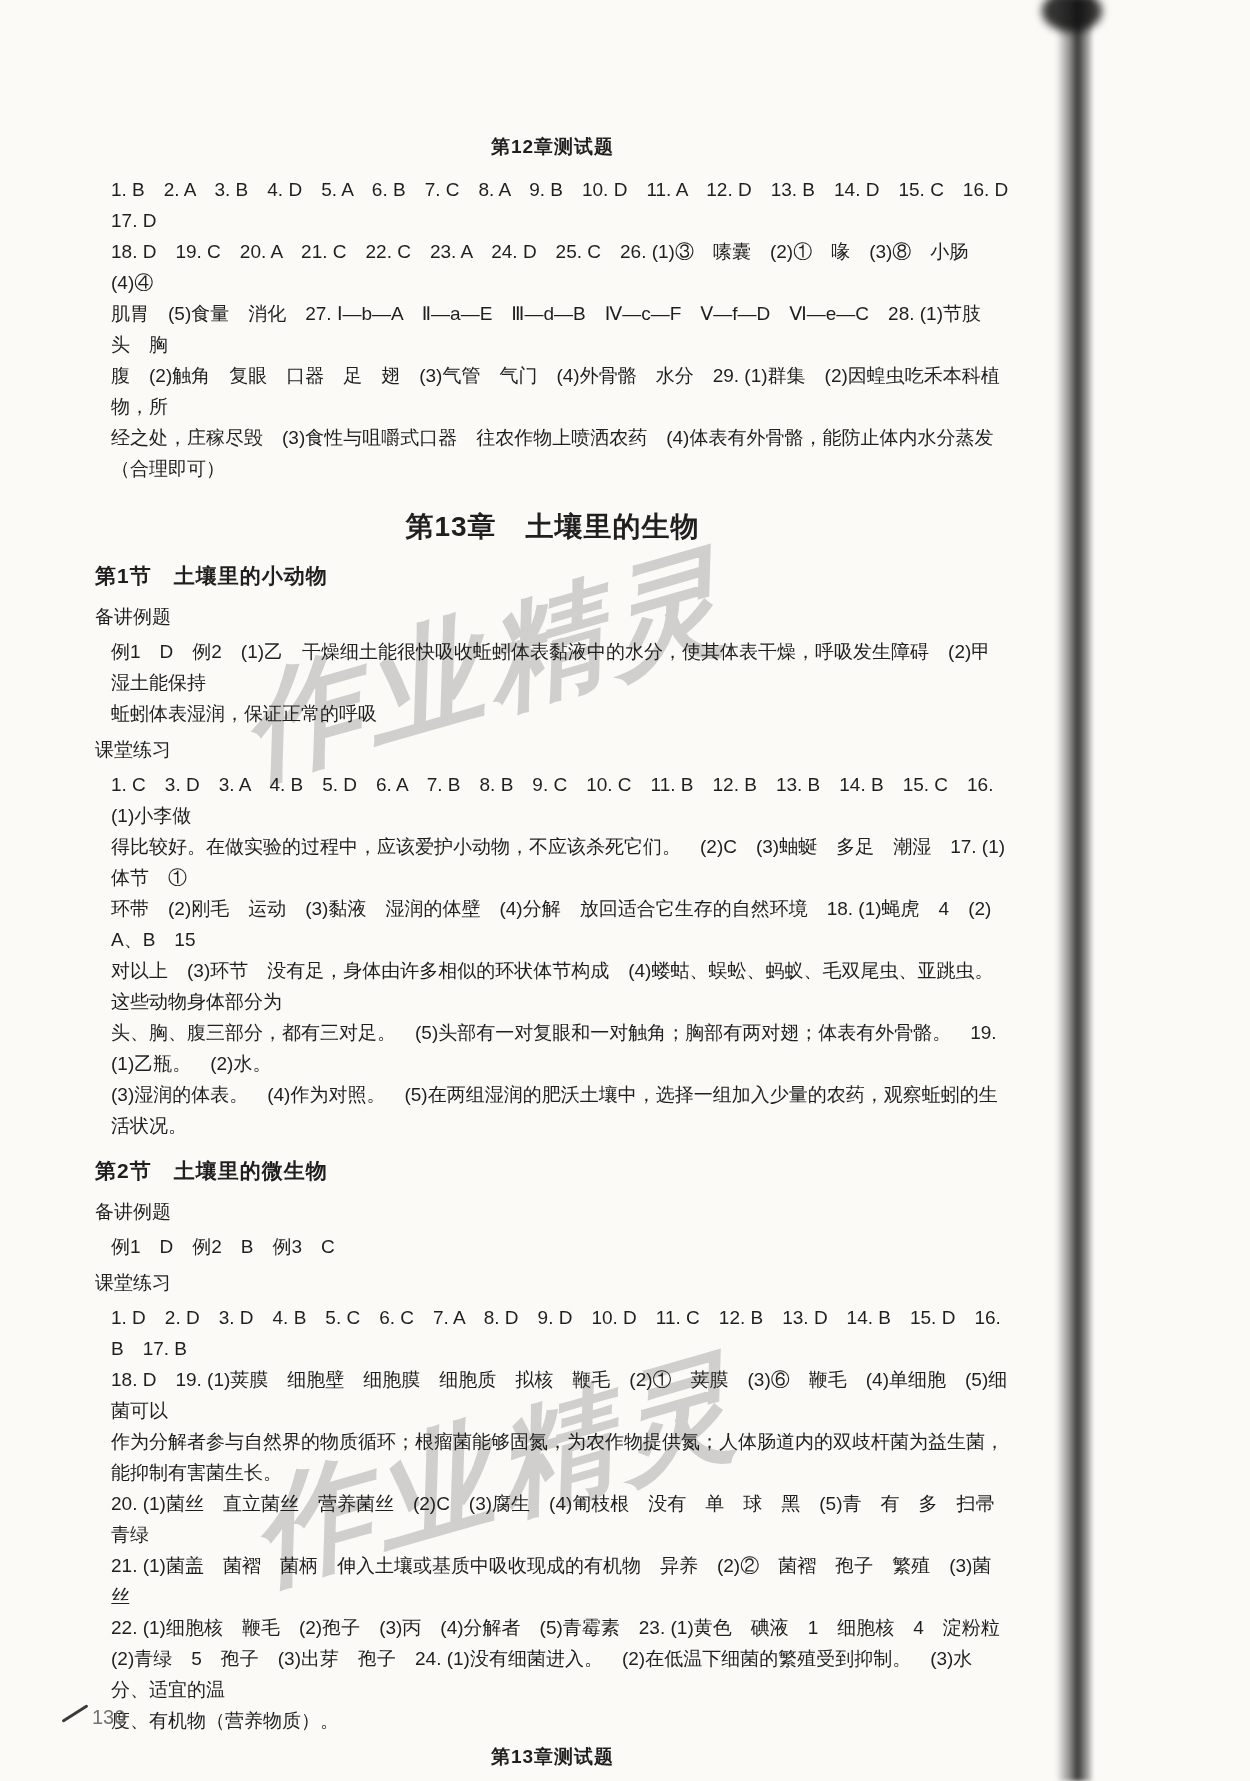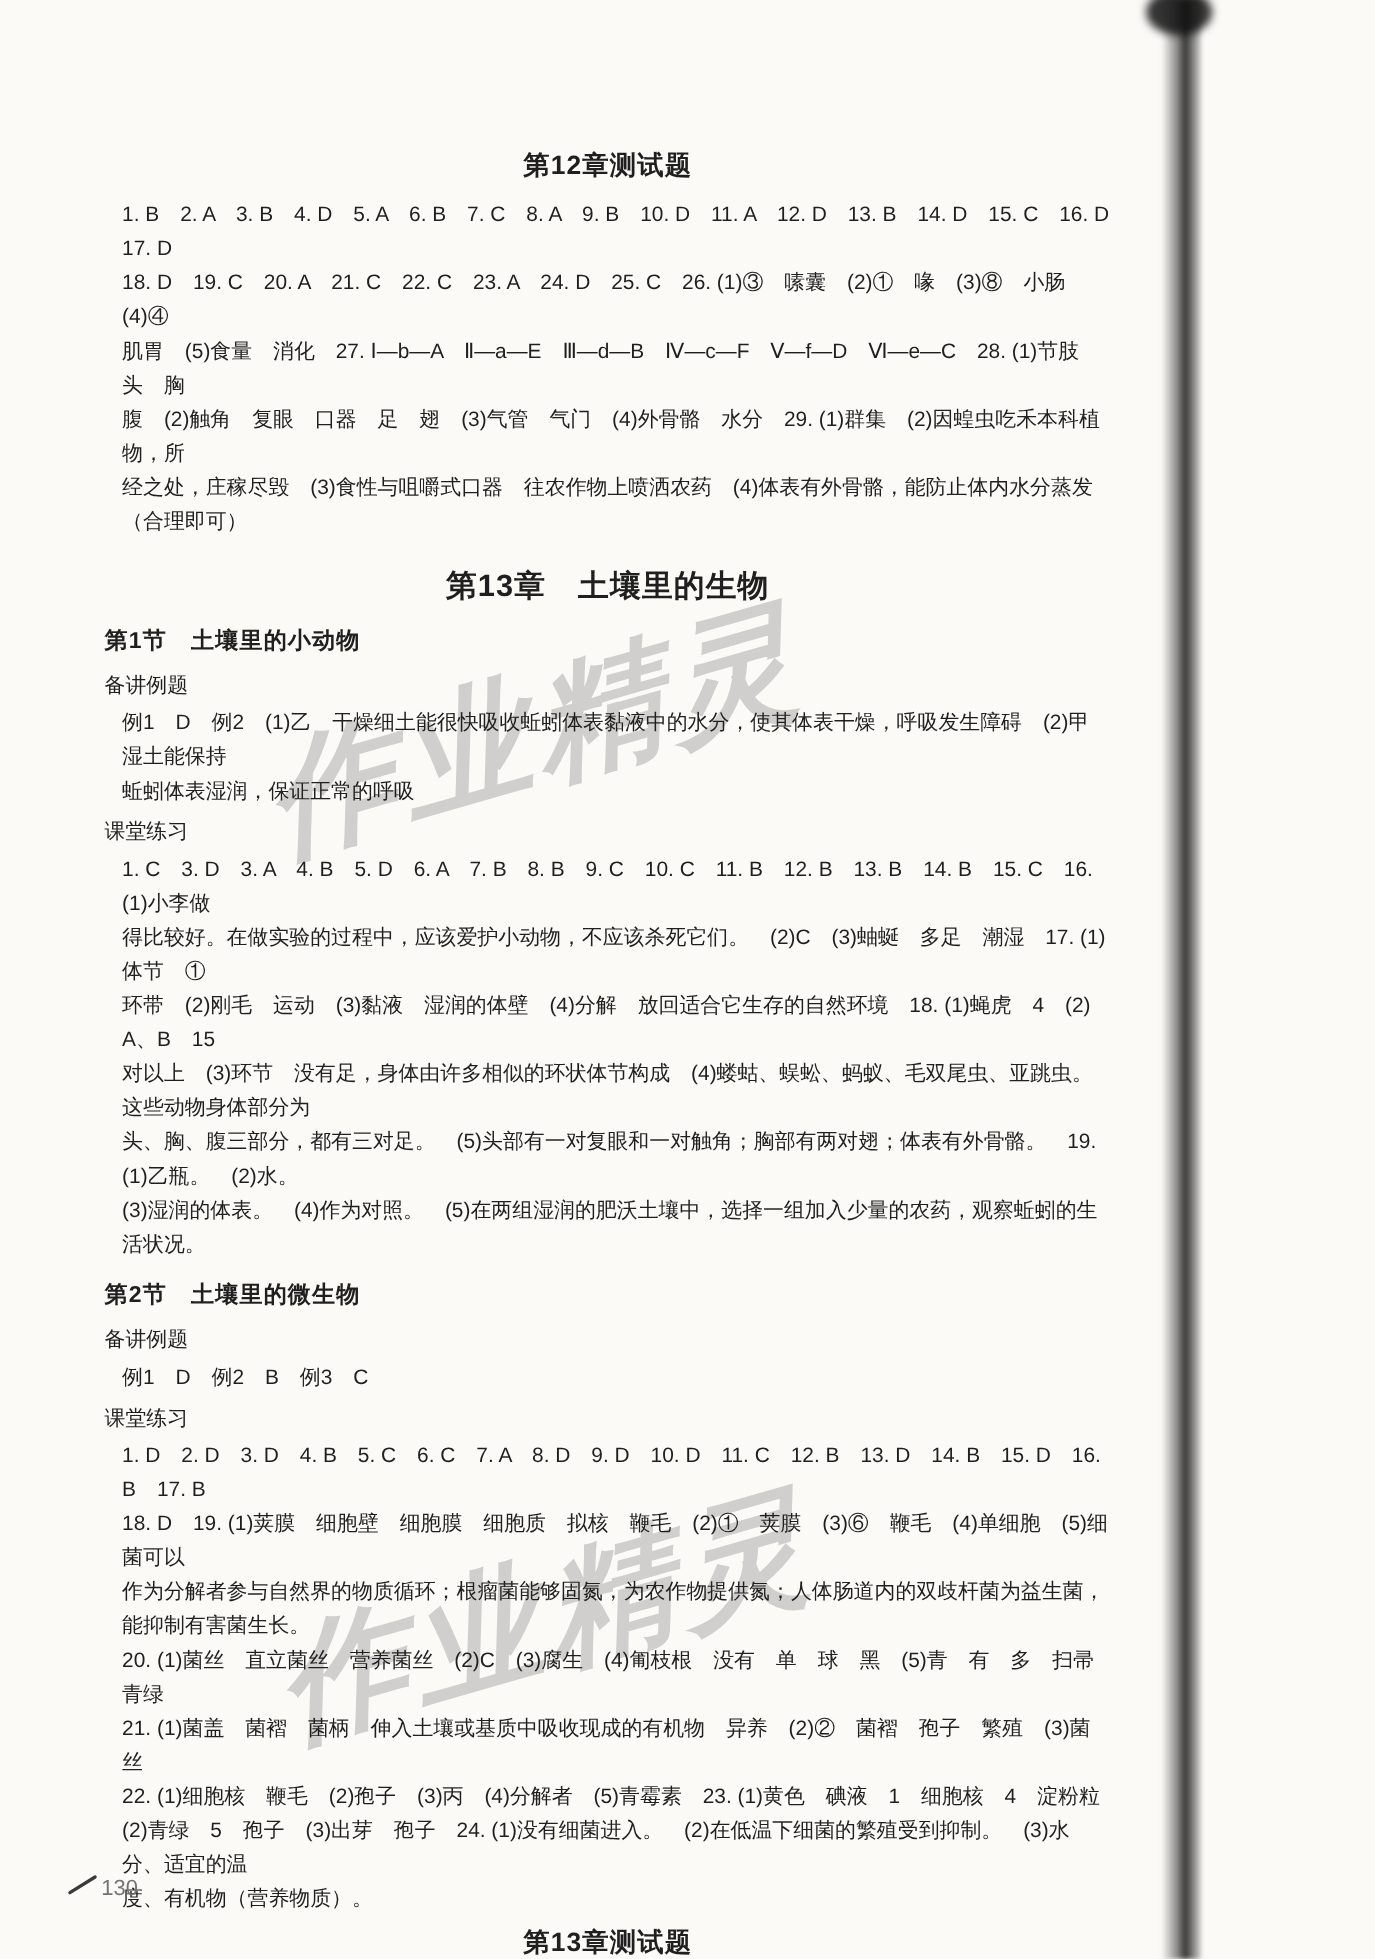--- a/index.html
+++ b/index.html
@@ -15,21 +15,21 @@
     font-family: "Liberation Sans", sans-serif;
     color: #1f1f1f;
     overflow: hidden;
   }
   .content {
     position: relative;
     z-index: 2;
     padding: 126px 240px 0 95px;
   }
   .h-test {
-    font-size: 24px;
+    font-size: 19px;
     font-weight: bold;
     text-align: center;
     margin: 8px 0 14px 0;
     letter-spacing: 1px;
   }
   .h-chapter {
     font-size: 28px;
     font-weight: bold;
     text-align: center;
     margin: 24px 0 0 0;

